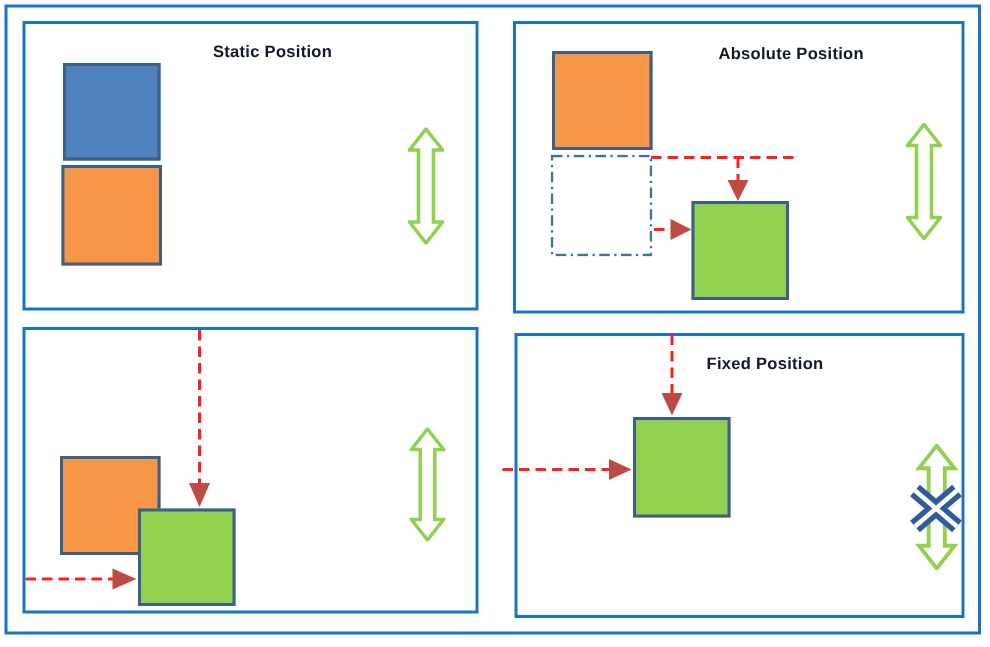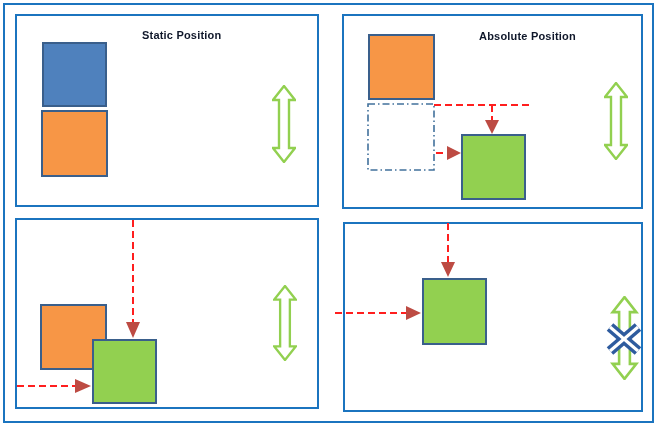--- a/index.html
+++ b/index.html
@@ -79,20 +79,21 @@
 
   <div class="outer-frame"></div>
 
   <div class="panel panel-static"></div>
   <div class="panel panel-relative"></div>
   <div class="panel panel-absolute"></div>
   <div class="panel panel-fixed"></div>
 
   <div class="panel-title title-static">Static Position</div>
   <div class="panel-title title-relative">Absolute Position</div>
+  <div class="panel-title title-fixed">Fixed Position</div>
 
   <div class="square fill-blue sq-static-blue"></div>
   <div class="square fill-orange sq-static-orange"></div>
 
   <div class="square fill-orange sq-rel-orange"></div>
   <svg class="ghost-square" viewBox="0 0 68 68">
     <rect x="1" y="1" width="66" height="66" fill="none" stroke="#41719c" stroke-width="1.6" stroke-dasharray="7 3 1.5 3"></rect>
   </svg>
   <div class="square fill-green sq-rel-green"></div>
 

